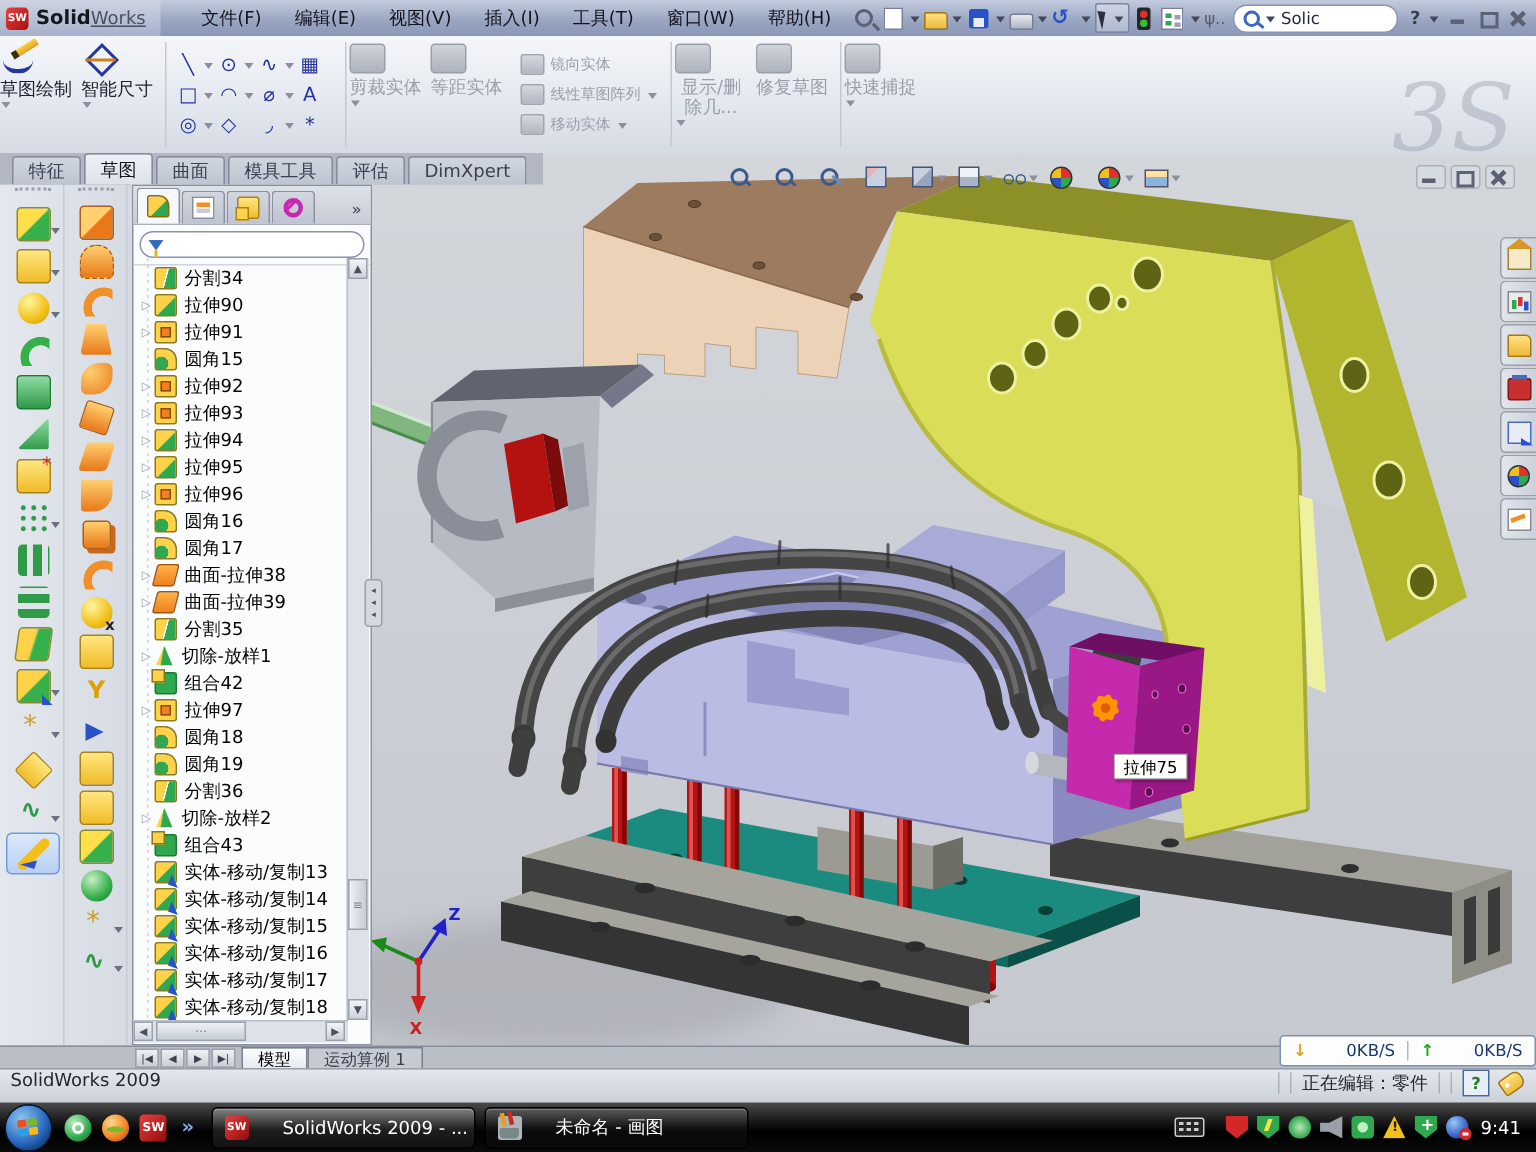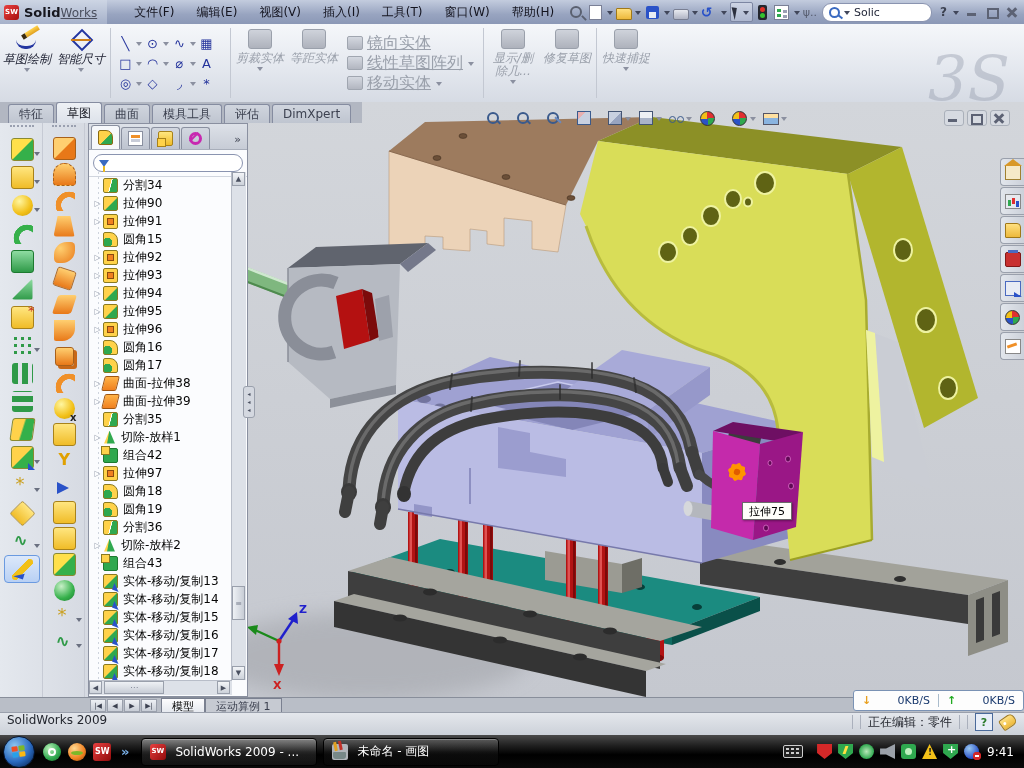--- a/index.html
+++ b/index.html
@@ -49,39 +49,39 @@
   .wb-res::after{content:"";position:absolute;left:3px;top:3px;width:8px;height:7px;border:2px solid #5c6274;}
   .wb-close::before,.wb-close::after{content:"";position:absolute;left:2px;top:6px;width:12px;height:3px;background:#5c6274;}
   .wb-close::before{transform:rotate(45deg);} .wb-close::after{transform:rotate(-45deg);}
 
   
   .toolbar{position:absolute;left:0;top:24px;width:1024px;height:78px;
     background:linear-gradient(#f5f7fa,#e3e7ee 60%,#d6dbe4);border-bottom:1px solid #b4b9c4;
     display:flex;align-items:stretch;overflow:hidden;}
   .watermark{position:absolute;right:14px;top:18px;font-size:62px;font-style:italic;
     font-family:"DejaVu Serif","Liberation Serif",serif;color:rgba(148,156,172,.42);pointer-events:none;}
-  .cmbtn{width:54px;display:flex;flex-direction:column;align-items:center;justify-content:flex-start;
-    padding-top:5px;font-size:12px;line-height:13px;text-align:center;color:#1c1f30;font-style:italic;}
+  .cmbtn{width:54px;display:flex;flex-direction:column;justify-content:flex-start;
+    padding-top:5px;font-size:12px;line-height:13px;text-align:center;color:#1c1f30;}
   .cmbtn.disabled{color:#9aa0ab;}
   .cmlabel{width:48px;word-break:break-all;}
   .vsep{width:1px;background:#c3c8d2;margin:4px 2px;}
   .bi{width:26px;height:22px;position:relative;margin-bottom:2px;flex:none;}
   .bi-sketch::before{content:"";position:absolute;left:2px;bottom:2px;width:20px;height:9px;
     border-bottom:3px solid #2436a0;border-radius:0 0 9px 9px;}
   .bi-sketch::after{content:"";position:absolute;left:7px;top:1px;width:15px;height:5px;
     background:linear-gradient(#ffd24a,#df9f20);transform:rotate(-32deg);border-left:4px solid #3a2a10;}
   .bi-dim::before{content:"";position:absolute;left:6px;top:3px;width:12px;height:12px;border:2px solid #2436a0;transform:rotate(45deg);}
   .bi-dim::after{content:"";position:absolute;left:3px;top:10px;width:20px;height:2px;background:#d08018;}
   .gicon{width:22px;height:18px;margin-bottom:3px;border-radius:3px;background:linear-gradient(#cfd3db,#aeb2bc);border:1px solid #9aa0ab;}
   .bi-convert::before{content:"";position:absolute;left:5px;top:4px;width:13px;height:13px;border:2px solid #2436a0;background:#e8ecf8;}
   .bi-convert::after{content:"";position:absolute;left:3px;top:2px;width:9px;height:9px;background:#5a7ae0;}
   .bi-rapid{background:#3a5ae0;border-radius:3px;width:20px;height:20px;margin:1px 0 1px;}
   .bi-rapid::before{content:"";position:absolute;left:8px;top:3px;width:10px;height:14px;
     background:#ffd400;clip-path:polygon(60% 0,100% 0,55% 45%,90% 45%,20% 100%,45% 52%,10% 52%);}
-  .minirow{display:flex;align-items:center;gap:4px;height:20px;color:#9aa0ab;font-size:16px;white-space:nowrap;text-decoration:underline;}
+  .minirow{display:flex;align-items:center;gap:4px;height:20px;color:#9aa0ab;font-size:10px;white-space:nowrap;}
   .mi{width:14px;height:12px;border-radius:2px;background:linear-gradient(#d4d8e0,#b2b6c0);border:1px solid #a0a6b0;flex:none;}
   .stack{display:flex;flex-direction:column;justify-content:center;padding:0 6px;}
   .sgrid{display:flex;flex-direction:column;justify-content:center;gap:1px;padding:0 4px;}
   .srow{display:flex;align-items:center;gap:1px;height:19px;}
   .sg{width:17px;height:17px;display:flex;align-items:center;justify-content:center;
     font-size:13px;color:#24339c;}
 
   
   .tabstrip{position:absolute;left:0;top:102px;width:362px;height:21px;background:#b2b7c2;z-index:5;
     display:flex;align-items:flex-end;padding-left:8px;box-sizing:border-box;}
@@ -259,21 +259,21 @@
   .f1{background:#ef4e23;} .f2{background:#7db828;} .f3{background:#28a0e8;} .f4{background:#fdb813;}
   .ql{display:flex;align-items:center;gap:7px;margin-right:10px;}
   .qlic{width:18px;height:18px;border-radius:3px;position:relative;}
   .k-ql1{border-radius:50%;background:radial-gradient(circle at 35% 30%,#b8f0b8,#2fa84f 60%,#1a6a2a);}
   .k-ql1::after{content:"";position:absolute;left:5px;top:5px;width:8px;height:8px;border-radius:50%;border:2px solid #fff;box-sizing:border-box;}
   .k-ql2{border-radius:50%;background:radial-gradient(circle at 35% 30%,#ffd890,#f08020 60%,#8a4810);}
   .k-ql2::after{content:"";position:absolute;left:3px;top:8px;width:12px;height:4px;border-radius:50%;background:#7db828;}
   .k-qlsw{background:linear-gradient(135deg,#e84040,#910b0b);}
   .k-qlsw::after{content:"SW";position:absolute;left:2px;top:4px;font-size:8px;font-weight:bold;color:#fff;}
   .chev{color:#7ab0e8;font-size:13px;font-weight:bold;margin-right:12px;}
-  .taskbtn{display:flex;align-items:center;gap:9px;width:158px;height:26px;margin-right:6px;padding:0 8px;
+  .taskbtn{display:flex;align-items:center;gap:22px;width:158px;height:26px;margin-right:6px;padding:0 8px;
     border:1px solid #000;border-radius:4px;box-shadow:inset 0 1px 0 rgba(255,255,255,.25);
     background:linear-gradient(rgba(130,130,130,.45),rgba(40,40,40,.3) 50%,rgba(10,10,10,.4));
     color:#fff;font-size:12px;white-space:nowrap;overflow:hidden;}
   .taskbtn.active{background:linear-gradient(rgba(190,190,190,.55),rgba(90,90,90,.35) 50%,rgba(30,30,30,.45));}
   .tbic{width:16px;height:16px;border-radius:3px;flex:none;position:relative;}
   .tb-sw{background:linear-gradient(135deg,#e84040,#910b0b);}
   .tb-sw::after{content:"SW";position:absolute;left:1px;top:3px;font-size:7px;font-weight:bold;color:#fff;}
   .tb-paint{background:#b0b4ba;border-radius:2px;}
   .tb-paint::before{content:"";position:absolute;left:2px;top:-2px;width:3px;height:9px;background:#e0a020;transform:rotate(-12deg);box-shadow:5px 0 0 #c03028;}
   .tb-paint::after{content:"";position:absolute;left:1px;bottom:1px;width:13px;height:7px;background:#788;border-radius:1px 1px 3px 3px;}

